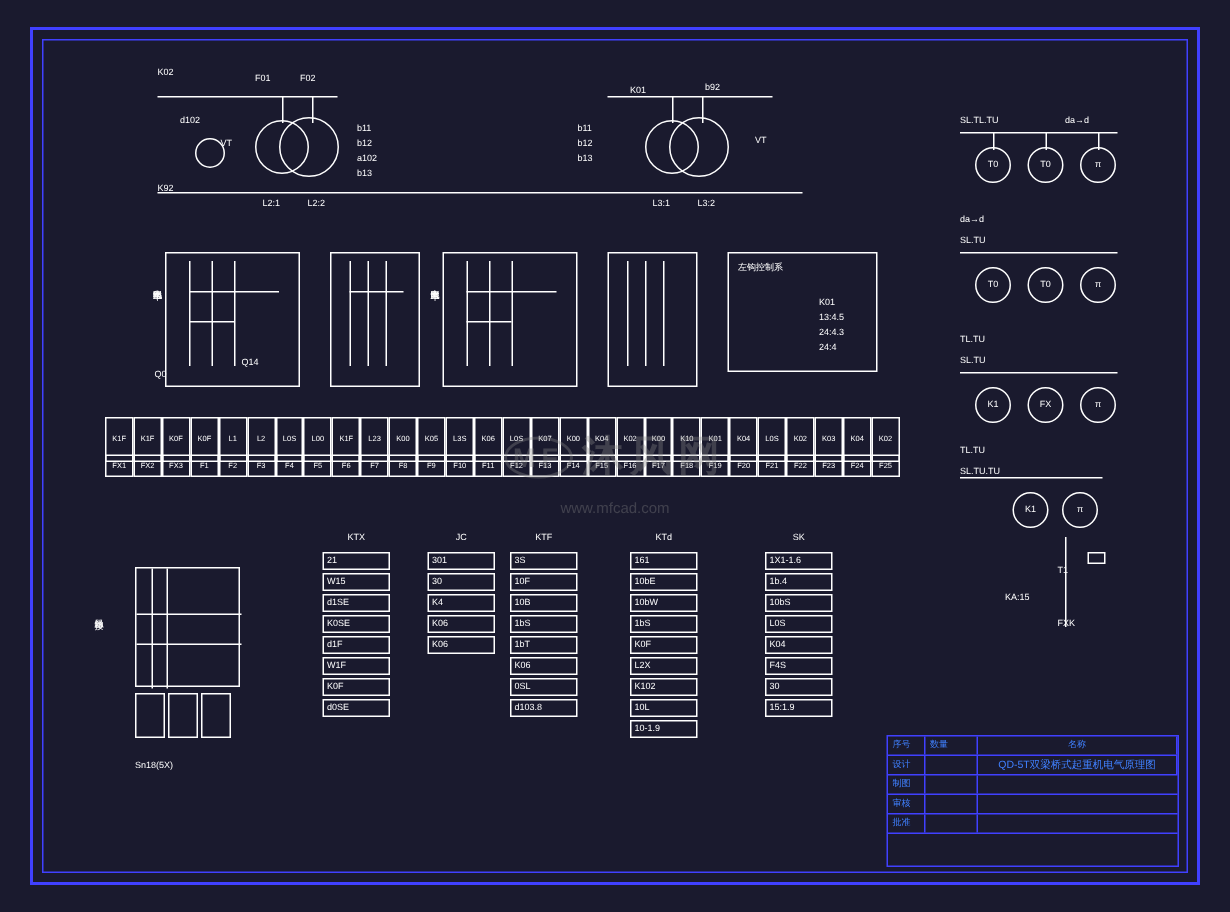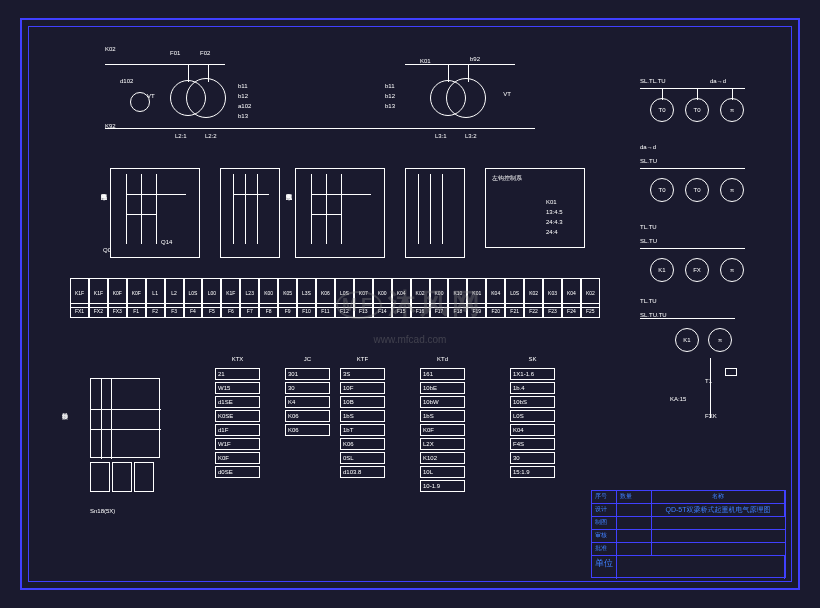--- a/index.html
+++ b/index.html
@@ -357,23 +357,19 @@
       <div class="tb-cell" style="width:35px"></div>
     </div>
     <div class="tb-row" style="top:39px">
       <div class="tb-cell" style="width:25px">审核</div>
       <div class="tb-cell" style="width:35px"></div>
     </div>
     <div class="tb-row" style="top:52px">
       <div class="tb-cell" style="width:25px">批准</div>
       <div class="tb-cell" style="width:35px"></div>
     </div>
-    <div class="tb-row" style="top:65px;height:23px;border-bottom:none">
-      <div class="tb-cell" style="width:25px;font-size:9px;color:#4080ff">单位</div>
-      <div class="tb-cell" style="flex:1"></div>
-    </div>
   </div>
 
   <div class="watermark">
     <span style="font-size:18px;vertical-align:middle;border:2px solid #888;border-radius:50%;padding:2px 4px;margin-right:6px">MF</span><span>沐风网</span>
   </div>
   <div class="watermark-sub">www.mfcad.com</div>
 </div>
 
 </body></html>

